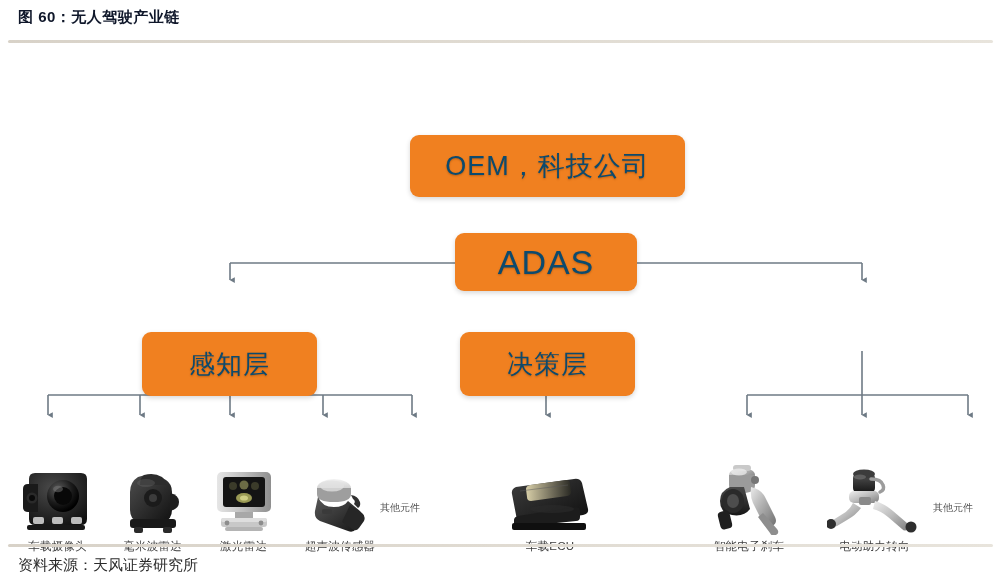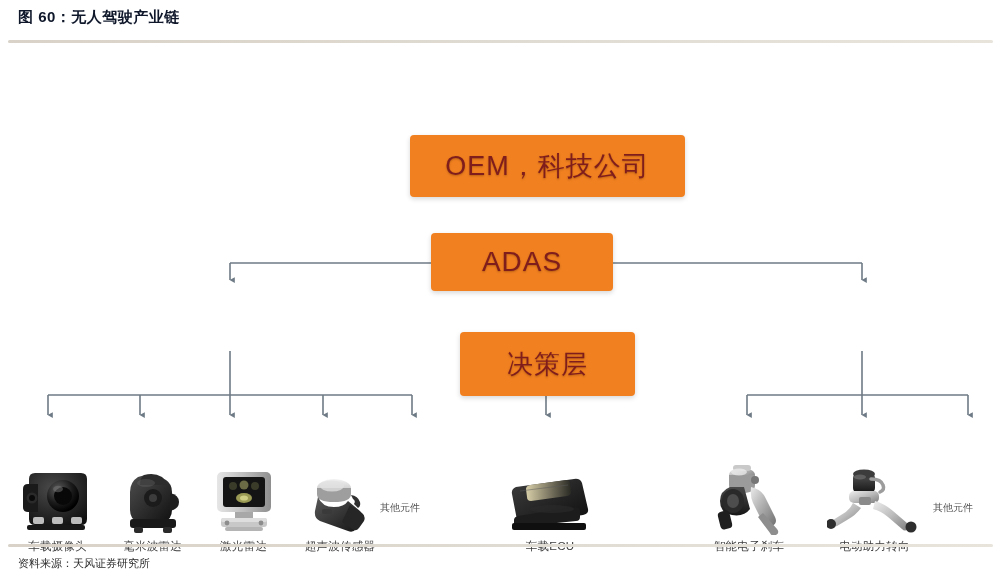--- a/index.html
+++ b/index.html
@@ -42,21 +42,21 @@
     top: 544px;
     width: 985px;
     height: 3px;
     background: linear-gradient(to right, #d8d2c8, #e8e4dc);
     border-radius: 2px;
   }
   .fig-source {
     position: absolute;
     left: 18px;
     top: 556px;
-    font-size: 11px;
+    font-size: 15px;
     color: #2b2b2b;
     white-space: nowrap;
   }
 
   
   .canvas {
     position: absolute;
     left: 0;
     top: 45px;
     width: 1001px;
@@ -69,37 +69,37 @@
     top: 0;
     width: 1001px;
     height: 495px;
     pointer-events: none;
   }
 
   
   .node {
     position: absolute;
     background: #F08020;
-    border-radius: 4px;
+    border-radius: 9px;
     box-shadow: 0 2px 5px rgba(0,0,0,0.16);
     display: flex;
     align-items: center;
     justify-content: center;
-    color: #7f1d1d;
+    color: #0c4a6e;
     text-shadow: 0 1px 2px rgba(120,55,0,0.45);
     white-space: nowrap;
     letter-spacing: 1px;
   }
   .node-oem {
     left: 410px; top: 90px; width: 275px; height: 62px;
     font-size: 27px;
   }
   .node-adas {
-    left: 431px; top: 188px; width: 182px; height: 58px;
-    font-size: 28px;
+    left: 455px; top: 188px; width: 182px; height: 58px;
+    font-size: 34px;
   }
   .node-layer {
     top: 287px; width: 175px; height: 64px;
     font-size: 26px;
     font-weight: 500;
   }
   .node-perception { left: 142px; }
   .node-decision   { left: 460px; }
   .node-execution  { left: 775px; }
 
@@ -185,20 +185,21 @@
       <line x1="747" y1="350" x2="747" y2="370" marker-end="url(#ar)"></line>
       <line x1="862" y1="350" x2="862" y2="370" marker-end="url(#ar)"></line>
       <line x1="968" y1="350" x2="968" y2="370" marker-end="url(#ar)"></line>
     </g>
   </svg>
 
   <div class="node node-oem">OEM，科技公司</div>
 
   <div class="node node-adas">ADAS</div>
 
+  <div class="node node-layer node-perception">感知层</div>
   <div class="node node-layer node-decision">决策层</div>
 
   <div class="leaf leaf-cam">
     <div class="leaf-img">
       <svg width="74" height="66" viewBox="0 0 74 66" xmlns="http://www.w3.org/2000/svg">
         <defs>
           <radialGradient id="camBody" cx="40%" cy="30%" r="80%">
             <stop offset="0%" stop-color="#4a4a4a"></stop>
               <stop offset="100%" stop-color="#101010"></stop>
           </radialGradient>

